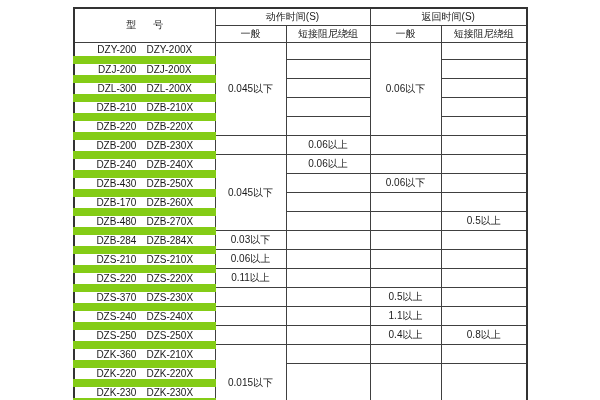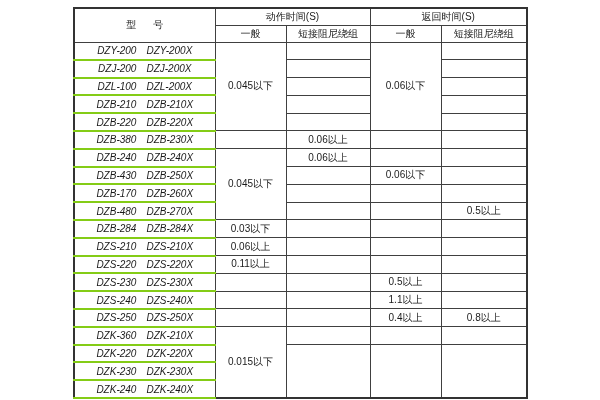--- a/index.html
+++ b/index.html
@@ -16,21 +16,21 @@
   }
   .spec th, .spec td {
     border:1px solid #404040;
     font-size:10px; font-weight:normal;
     text-align:center; vertical-align:middle;
     padding:0; overflow:hidden; white-space:nowrap;
   }
   .spec tr.hrow { height:17px; }
   .spec tr.drow { height:17.8px; }
   
-  .spec td.model { border-bottom:2px solid #84cc16;font-style:italic; }
+  .spec td.model { border-bottom:8px solid #84cc16; }
   .spec th.model-h { letter-spacing:7px; padding-left:7px; }
   .mrow {
     display:flex; justify-content:center; align-items:center; gap:10px;
   }
 </style>
 </head>
 <body>
 
 <table class="spec">
   <colgroup>
@@ -72,21 +72,21 @@
             <span>DZJ-200</span>
             <span>DZJ-200X</span>
           </div>
         </td>
       <td></td>
       <td></td>
     </tr>
     <tr class="drow">
       <td class="model">
           <div class="mrow">
-            <span>DZL-100</span>
+            <span>DZL-300</span>
             <span>DZL-200X</span>
           </div>
         </td>
       <td></td>
       <td></td>
     </tr>
     <tr class="drow">
       <td class="model">
           <div class="mrow">
             <span>DZB-210</span>
@@ -102,21 +102,21 @@
             <span>DZB-220</span>
             <span>DZB-220X</span>
           </div>
         </td>
       <td></td>
       <td></td>
     </tr>
     <tr class="drow">
       <td class="model">
           <div class="mrow">
-            <span>DZB-380</span>
+            <span>DZB-200</span>
             <span>DZB-230X</span>
           </div>
         </td>
       <td></td>
       <td>0.06以上</td>
       <td></td>
       <td></td>
     </tr>
     <tr class="drow">
       <td class="model">
@@ -195,21 +195,21 @@
           </div>
         </td>
       <td>0.11以上</td>
       <td></td>
       <td></td>
       <td></td>
     </tr>
     <tr class="drow">
       <td class="model">
           <div class="mrow">
-            <span>DZS-230</span>
+            <span>DZS-370</span>
             <span>DZS-230X</span>
           </div>
         </td>
       <td></td>
       <td></td>
       <td>0.5以上</td>
       <td></td>
     </tr>
     <tr class="drow">
       <td class="model">

